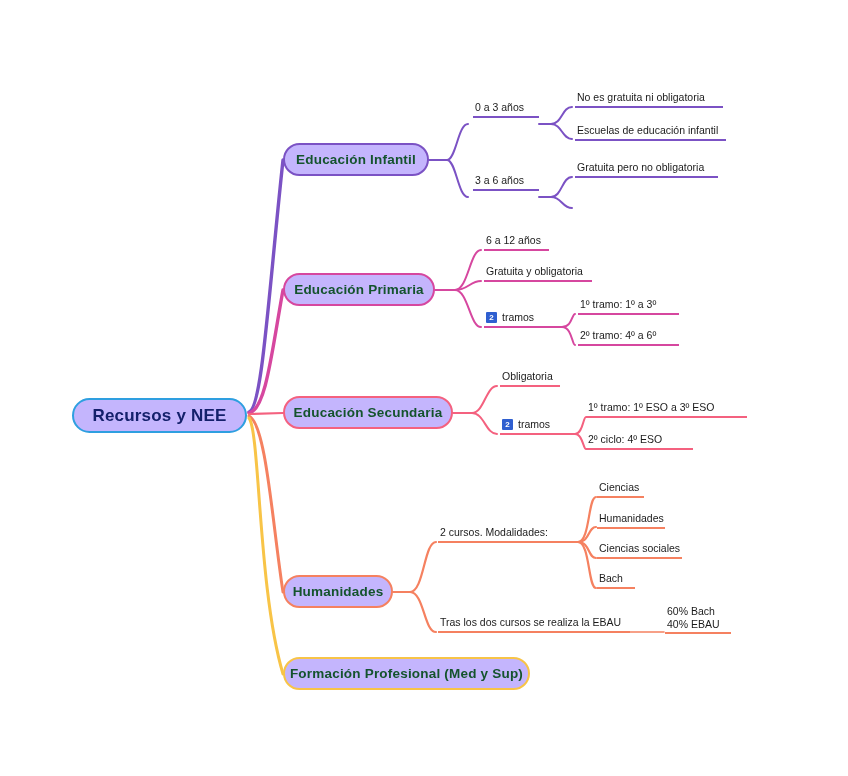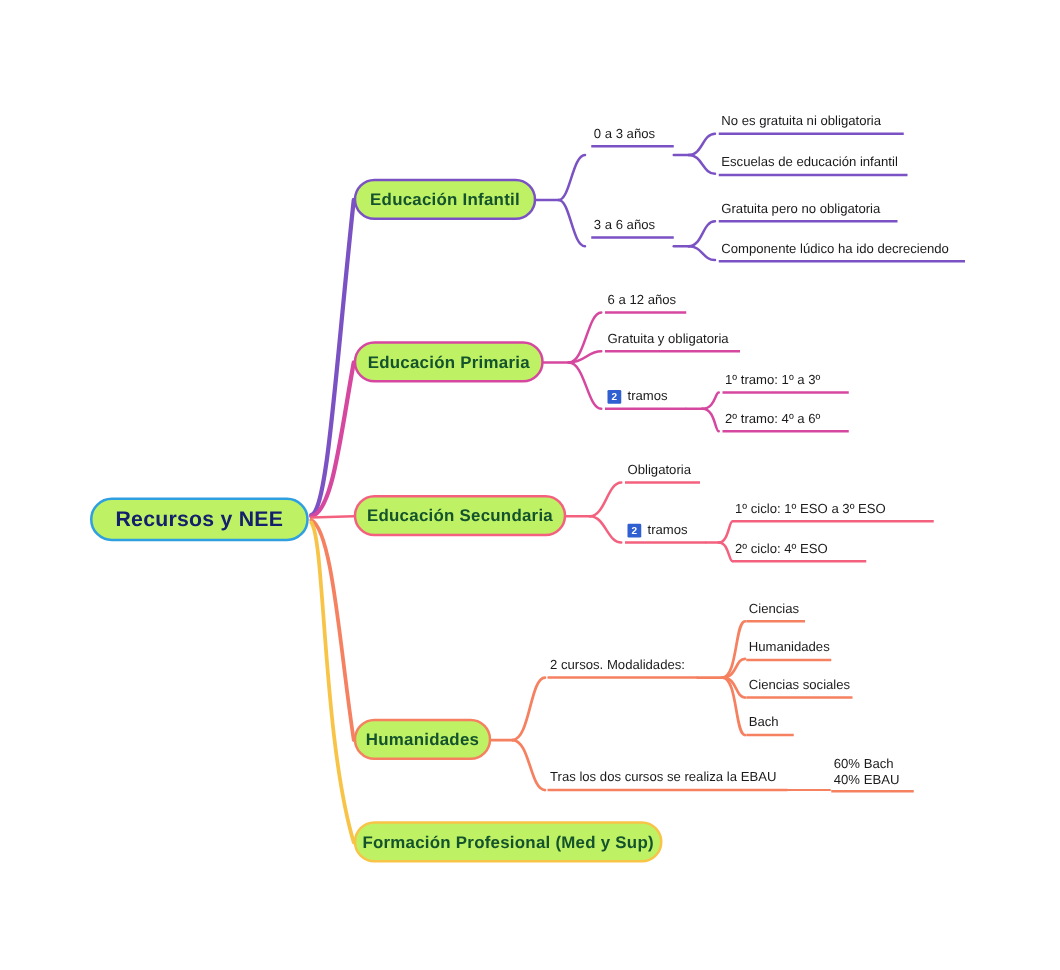--- a/index.html
+++ b/index.html
@@ -21,21 +21,21 @@
     width: 848px; height: 776px;
     pointer-events: none;
   }
 
   
   .node {
     position: absolute;
     box-sizing: border-box;
     border: 2px solid #888;
     border-radius: 999px;
-    background: #bef264;
+    background: #c4b5fd;
     display: flex;
     align-items: center;
     justify-content: center;
     white-space: nowrap;
     color: #14532d;
     font-weight: bold;
     letter-spacing: .2px;
   }
   .node.root {
     border-width: 2.4px;
@@ -164,23 +164,20 @@
   <div class="leaf" style="left:575px; top:124px; width:151px; border-color:#7b52c4;">
     <span>Escuelas de educación infantil</span>
   </div>
 
   <div class="leaf" style="left:473px; top:174px; width:66px; border-color:#7b52c4;">
     <span>3 a 6 años</span>
   </div>
   <div class="leaf" style="left:575px; top:161px; width:143px; border-color:#7b52c4;">
     <span>Gratuita pero no obligatoria</span>
   </div>
-  <div class="leaf" style="left:575px; top:193px; width:197px; border-color:#7b52c4;">
-    <span>Componente lúdico ha ido decreciendo</span>
-  </div>
 
   <div class="leaf" style="left:484px; top:234px; width:65px; border-color:#d6479f;">
     <span>6 a 12 años</span>
   </div>
   <div class="leaf" style="left:484px; top:265px; width:108px; border-color:#d6479f;">
     <span>Gratuita y obligatoria</span>
   </div>
   <div class="leaf" style="left:484px; top:311px; width:65px; border-color:#d6479f;">
     <span class="badge">2</span>
     <span>tramos</span>
@@ -193,21 +190,21 @@
   </div>
 
   <div class="leaf" style="left:500px; top:370px; width:60px; border-color:#f4617f;">
     <span>Obligatoria</span>
   </div>
   <div class="leaf" style="left:500px; top:418px; width:65px; border-color:#f4617f;">
     <span class="badge">2</span>
     <span>tramos</span>
   </div>
   <div class="leaf" style="left:586px; top:401px; width:161px; border-color:#f4617f;">
-    <span>1º ciclo: 1º ESO a 3º ESO</span>
+    <span>1º tramo: 1º ESO a 3º ESO</span>
   </div>
   <div class="leaf" style="left:586px; top:433px; width:107px; border-color:#f4617f;">
     <span>2º ciclo: 4º ESO</span>
   </div>
 
   <div class="leaf" style="left:438px; top:526px; width:120px; border-color:#f58160;">
     <span>2 cursos. Modalidades:</span>
   </div>
   <div class="leaf" style="left:597px; top:481px; width:47px; border-color:#f58160;">
     <span>Ciencias</span>

